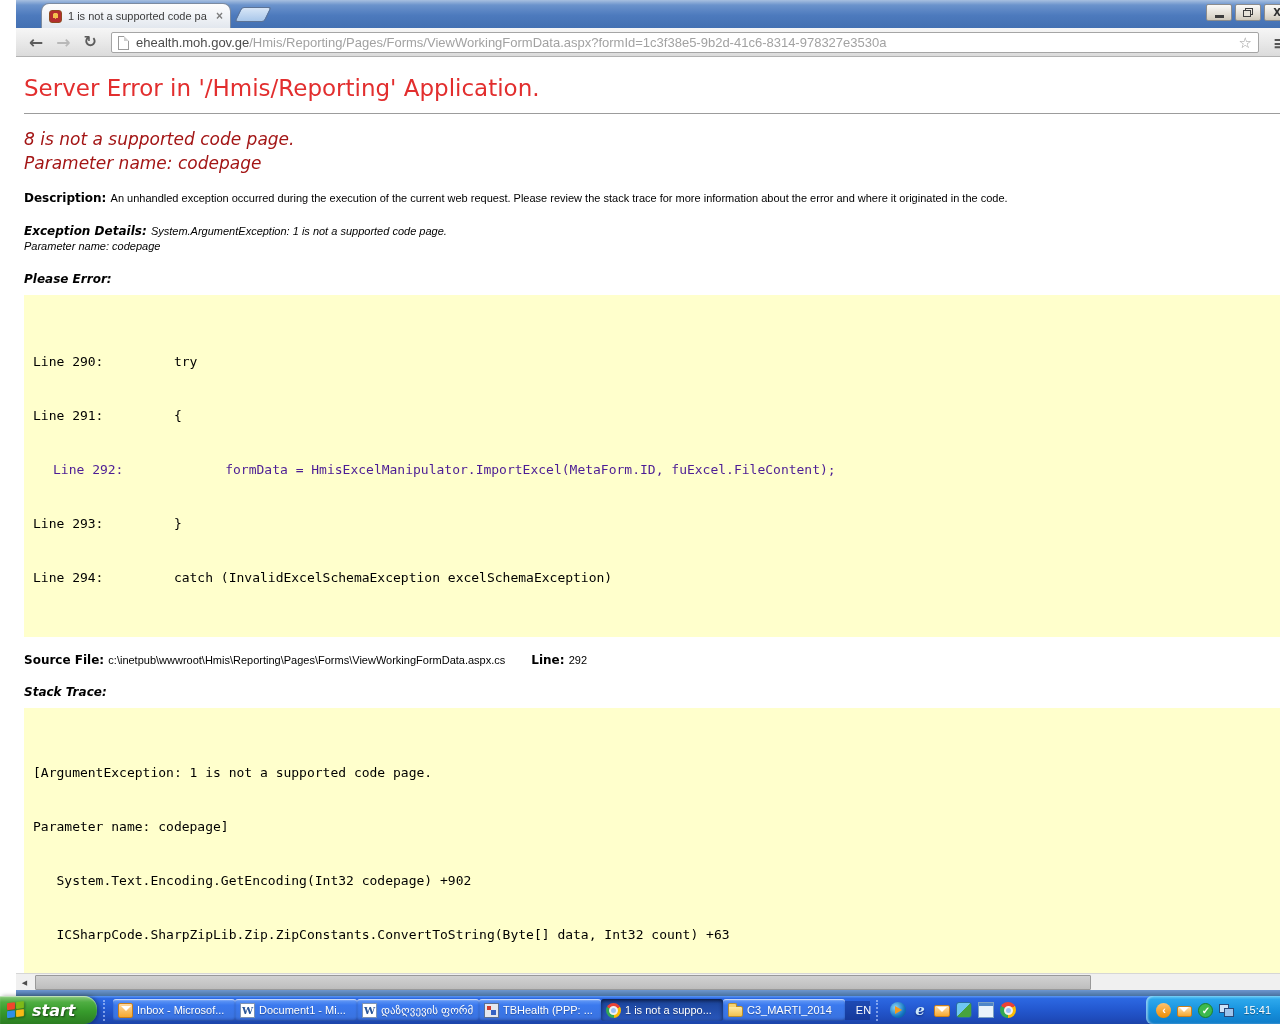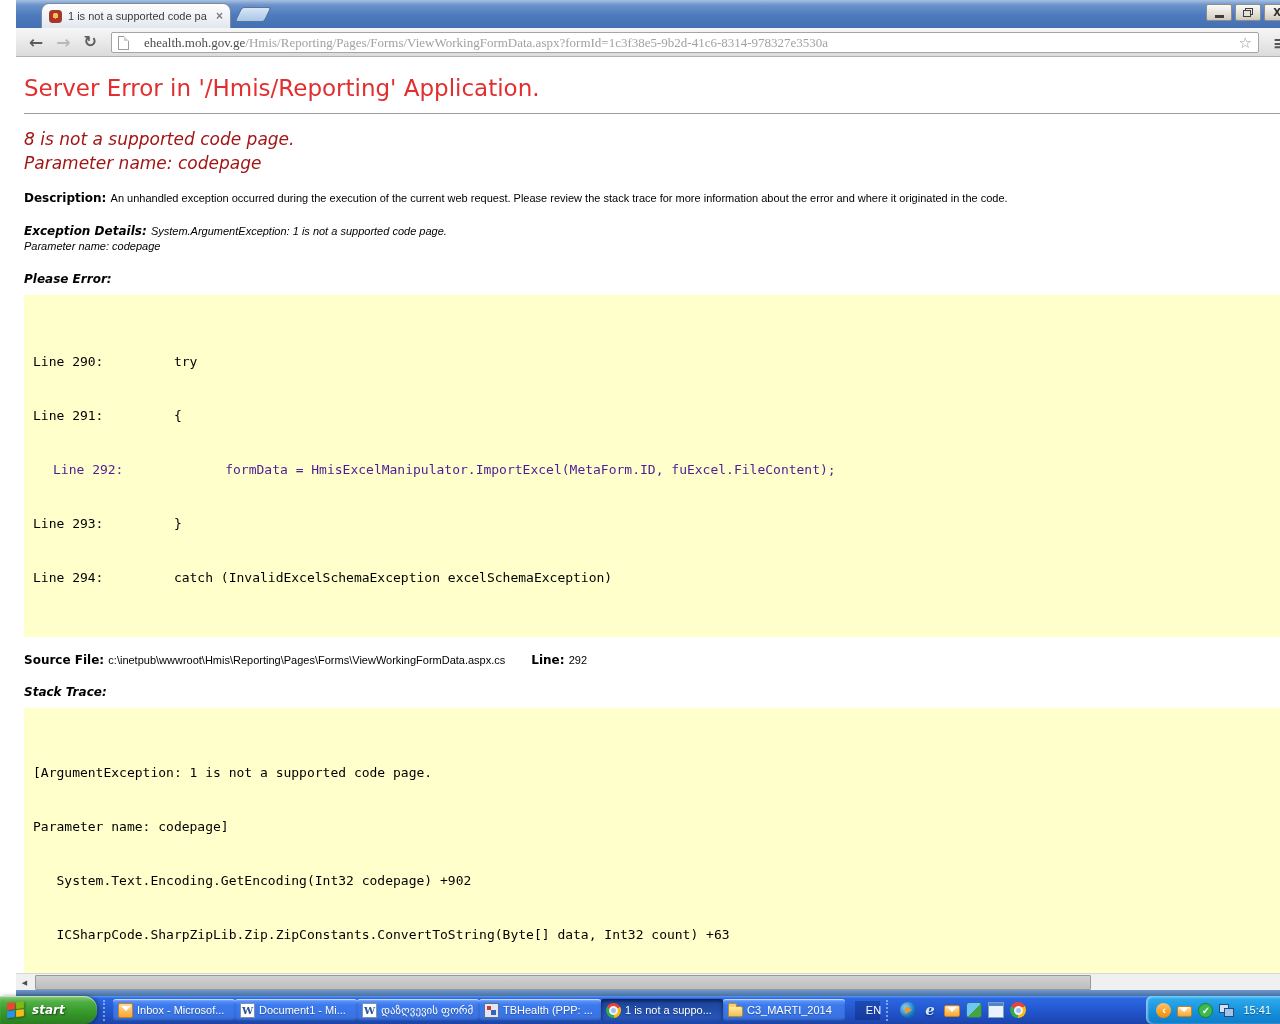--- a/index.html
+++ b/index.html
@@ -36,22 +36,22 @@
              font-family:"DejaVu Sans",sans-serif; }
   .nav-btn { margin-left:13px; font-size:17px; font-weight:bold; color:#5c5c5c; line-height:1; }
   .nav-btn.disabled { color:#b8b8b8; }
   .nav-btn.reload { font-size:16px; }
   .addressbar { position:absolute; left:95px; top:4px; width:1148px; height:21px;
                 background:#fff; border:1px solid #a5a5a5; border-radius:2px;
                 display:flex; align-items:center; padding:0 6px; }
   .page-ico { width:11px; height:14px; border:1px solid #9a9a9a; background:#fff; position:relative; flex:0 0 auto; }
   .page-ico::before { content:""; position:absolute; top:-1px; right:-1px; border-width:0 5px 5px 0;
                       border-style:solid; border-color:#fff #fff #cfcfcf #fff; }
-  .url { flex:1; margin-left:15px; font-size:13px; white-space:nowrap; overflow:hidden;
-         font-family:Liberation Serif, serif; }
+  .url { flex:1; margin-left:7px; font-size:13px; white-space:nowrap; overflow:hidden;
+         font-family:Liberation Sans, sans-serif; }
   .url .domain { color:#4c4c4c; }
   .url .path { color:#a2a2a2; }
   .star { color:#9a9a9a; font-size:15px; margin-left:6px; }
   .menu-btn { position:absolute; right:9px; top:5px; font-size:17px; font-weight:bold; color:#555; }
 
   
   .content { height:916px; background:#fff; overflow:hidden; padding-left:8px; }
   .err-title { margin-top:18px; font-family:"DejaVu Sans",sans-serif; font-weight:normal;
                font-size:23px; color:#e22e2e; }
   .rule { border:none; border-top:1px solid #9c9c9c; margin:12px 12px 0 0; }
@@ -78,21 +78,21 @@
             background:linear-gradient(180deg,#d2d2d2,#bdbdbd); border:1px solid #999; border-radius:1px; }
   .frame-bottom { height:6px; background:linear-gradient(180deg,#6d96cf,#49729f); }
 
   
   .taskbar { position:absolute; left:0; bottom:0; width:1280px; height:28px; display:flex; align-items:center;
              background:linear-gradient(180deg,#5a97f7 0%,#2c68e2 9%,#2459d1 45%,#1e4bbb 82%,#1c44a8 100%); }
   .start { width:97px; height:28px; flex:0 0 auto; border-radius:0 13px 13px 0; cursor:default;
            background:linear-gradient(180deg,#8ecb80 0%,#4fae42 22%,#379b2c 55%,#2b7d21 100%);
            box-shadow:inset 0 1px 1px rgba(255,255,255,.5), 2px 0 4px rgba(0,0,0,.35);
            display:flex; align-items:center; padding-left:7px; gap:6px; }
-  .start-label { color:#fff; font-style:italic; font-weight:bold; font-size:12px;
+  .start-label { color:#fff; font-style:italic; font-weight:bold; font-size:16px;
                  font-family:"DejaVu Sans",sans-serif; text-shadow:1px 1px 2px rgba(0,0,0,.55); }
   .winflag { position:relative; width:19px; height:17px; transform:skewY(-7deg); filter:drop-shadow(1px 1px 1px rgba(0,0,0,.4)); }
   .winflag span { position:absolute; width:8px; height:7px; border-radius:1px; }
   .wf-r { left:0; top:0; background:#f0452c; } .wf-g { left:9px; top:0; background:#7eb918; }
   .wf-b { left:0; top:8px; background:#2e8fe8; } .wf-y { left:9px; top:8px; background:#f9ba16; }
   .tsep { width:6px; height:21px; border-left:2px dotted rgba(190,210,255,.6); margin:0 4px 0 6px; }
   .task { width:122px; height:22px; border-radius:3px; flex:0 0 auto;
           background:linear-gradient(180deg,#96b9f8 0%,#548ef4 12%,#3b79ee 28%,#3a74e2 80%,#3263cf 100%);
           box-shadow:inset 0 1px 0 rgba(255,255,255,.5), inset 0 -1px 2px rgba(0,0,0,.25);
           display:flex; align-items:center; padding:0 5px; gap:4px; color:#fff; font-size:11px; }
@@ -110,21 +110,21 @@
   .ticon.tbh::before { content:""; position:absolute; left:2px; top:2px; width:4px; height:4px; background:#d23b2f; }
   .ticon.tbh::after { content:""; position:absolute; right:2px; bottom:2px; width:5px; height:5px; background:#3663c4; }
   .chromeball { border-radius:50%;
       background:conic-gradient(from -60deg,#ea4335 0 120deg,#fbbc05 120deg 240deg,#34a853 240deg 360deg); }
   .chromeball::after { content:""; position:absolute; left:50%; top:50%; width:5px; height:5px; margin:-4.5px 0 0 -4.5px;
       border-radius:50%; background:#9cc1f7; border:2px solid #f1f1f1; }
   .ticon.folder { height:11px; margin-top:2px; background:linear-gradient(180deg,#ffe9a2,#f3c24f);
                   border:1px solid #b98e2f; border-radius:1px 2px 2px 1px; }
   .ticon.folder::before { content:""; position:absolute; left:-1px; top:-4px; width:7px; height:3px;
                   background:#f7d270; border:1px solid #b98e2f; border-bottom:none; border-radius:2px 2px 0 0; }
-  .lang { margin-left:10px; width:25px; height:19px; background:rgba(10,30,100,.35); color:#fff;
+  .lang { width:25px; height:19px; background:rgba(10,30,100,.35); color:#fff;
           font-size:11px; display:flex; align-items:center; justify-content:center; flex:0 0 auto;padding-left:12px; }
   .quick { display:flex; align-items:center; gap:6px; margin-left:4px; }
   .ql { width:16px; height:16px; position:relative; flex:0 0 auto; }
   .ql.media { border-radius:50%; background:radial-gradient(circle at 35% 35%,#8ed8f8,#1273c0 62%,#0a4a86); }
   .ql.media::after { content:""; position:absolute; left:5px; top:4px; border-left:7px solid #f59a1e;
                      border-top:4px solid transparent; border-bottom:4px solid transparent; }
   .ql.ie { color:#cfe9fb; font-family:"DejaVu Serif",serif; font-style:italic; font-weight:bold;
            font-size:15px; display:flex; align-items:center; justify-content:center; text-shadow:0 1px 2px rgba(0,0,40,.5); }
   .ql.outlook { height:12px; margin-top:2px; background:linear-gradient(180deg,#ffe2b2,#f7a82e);
                 border:1px solid #c87f1e; border-radius:2px; }

